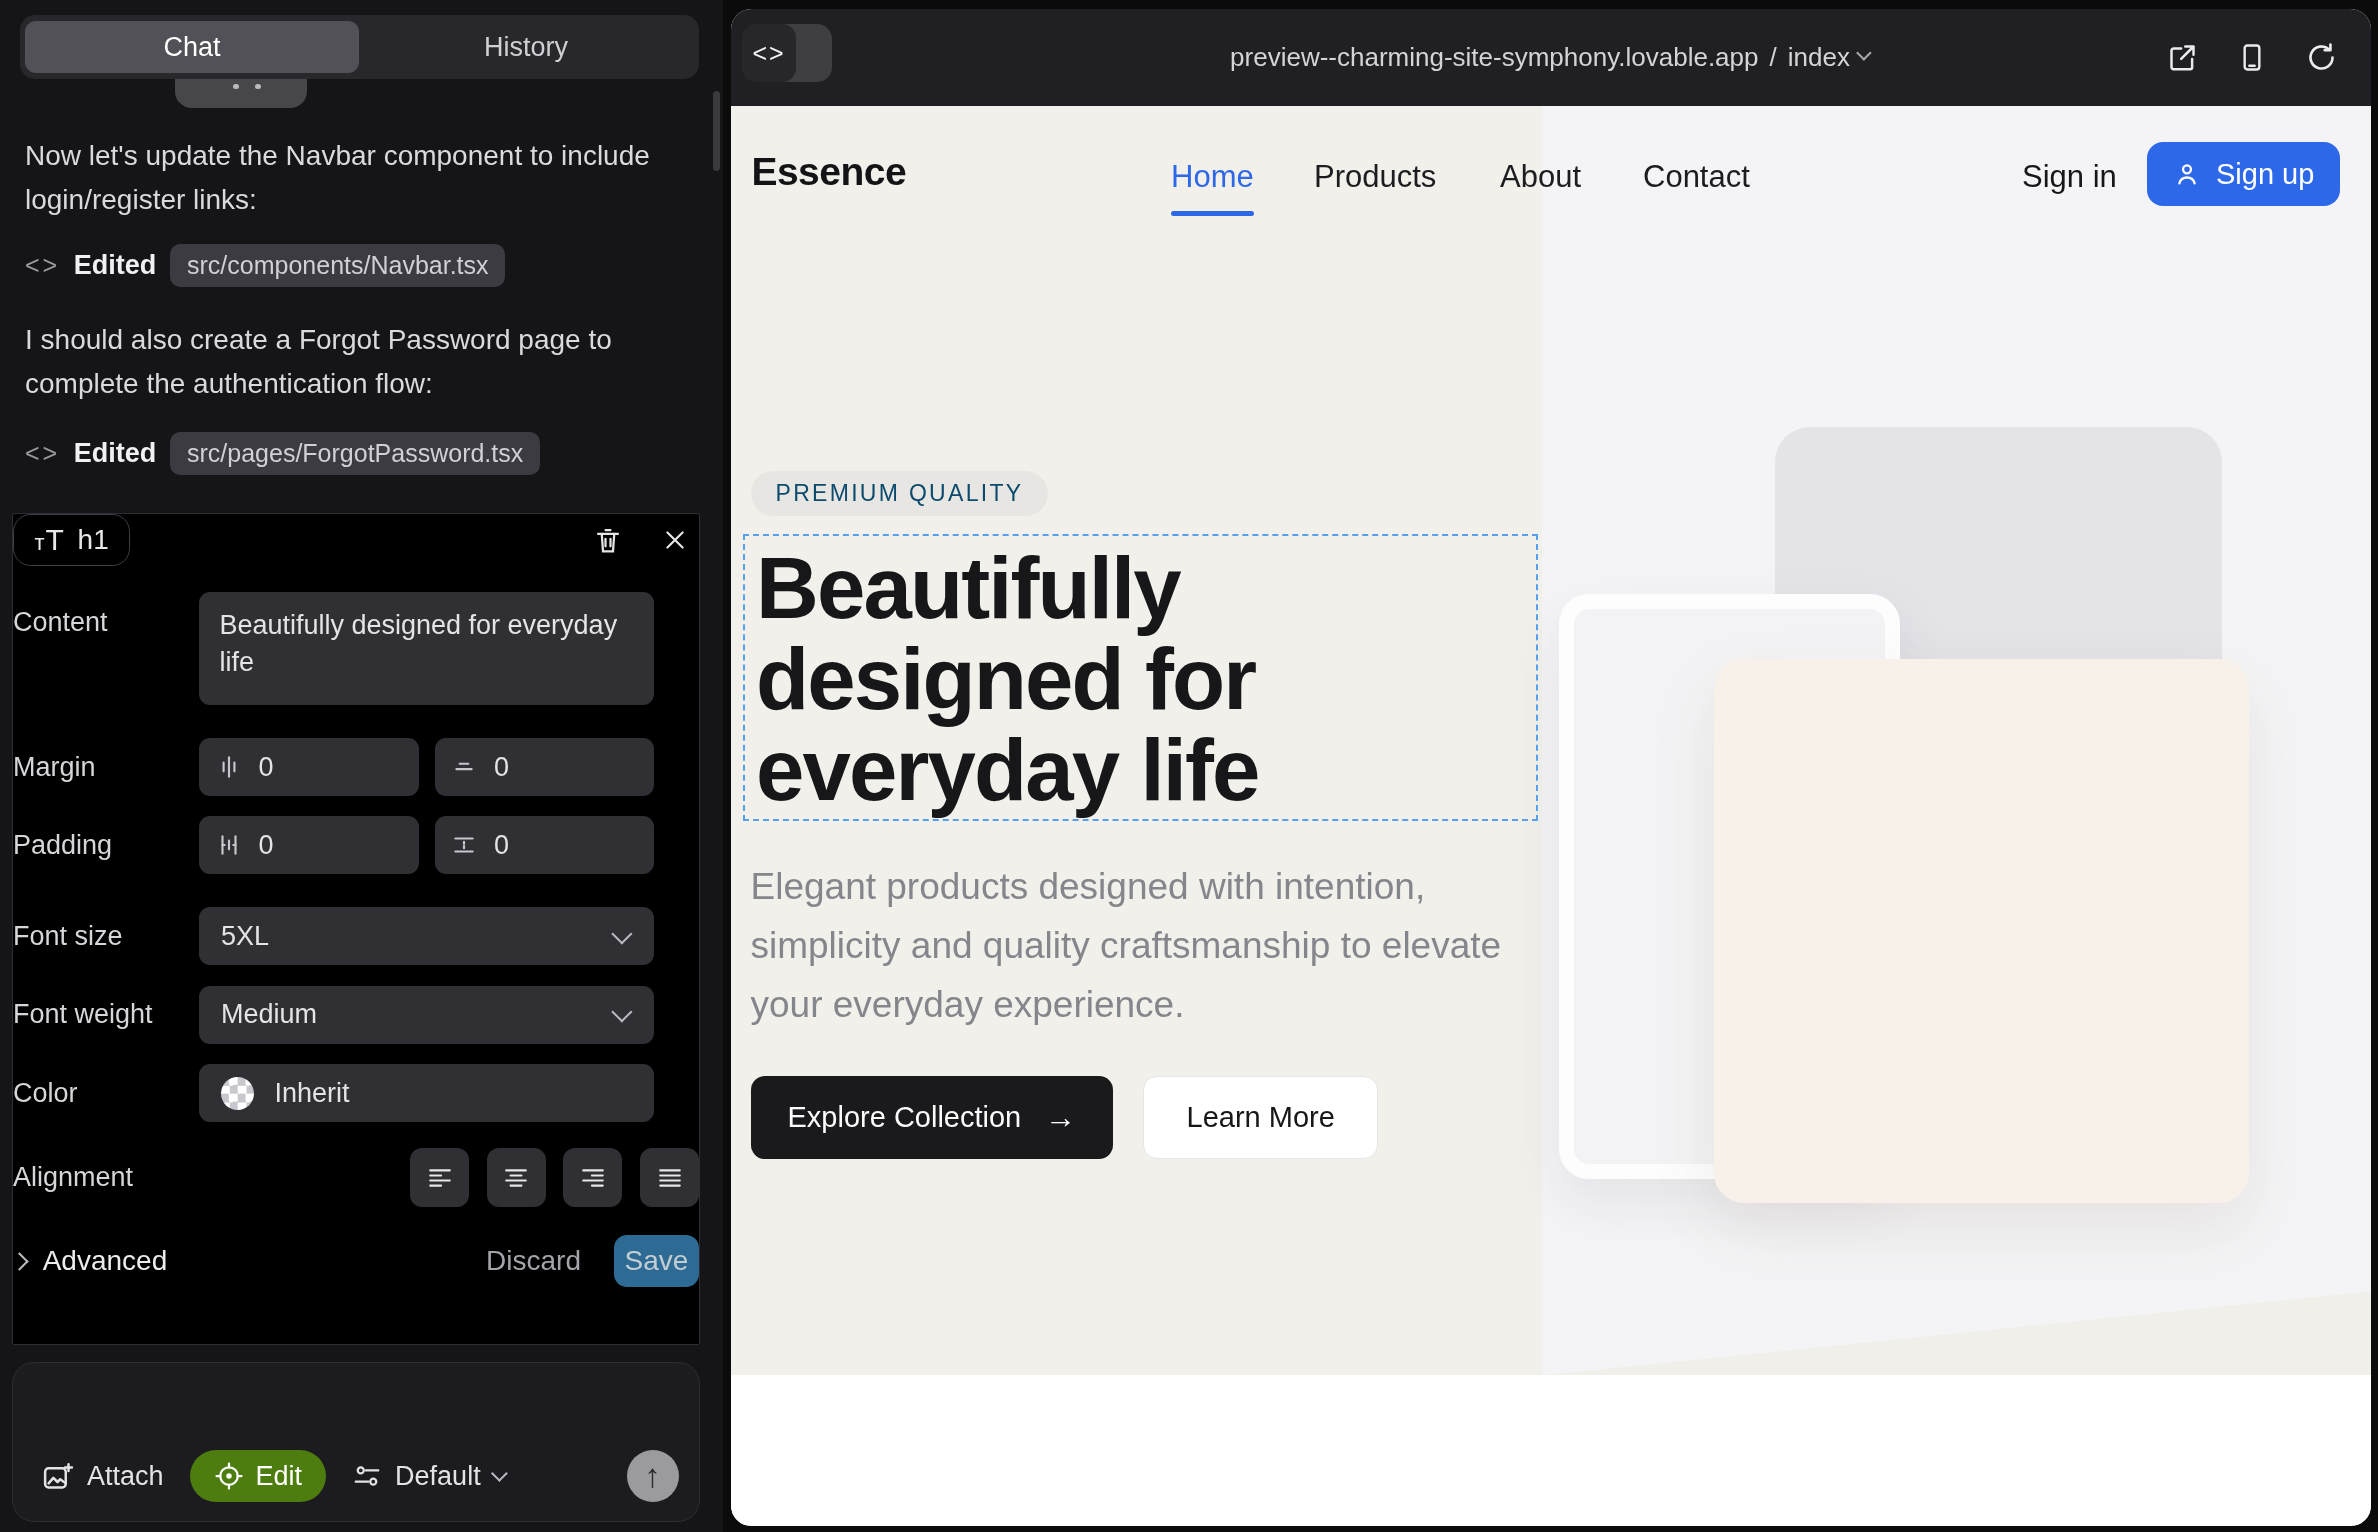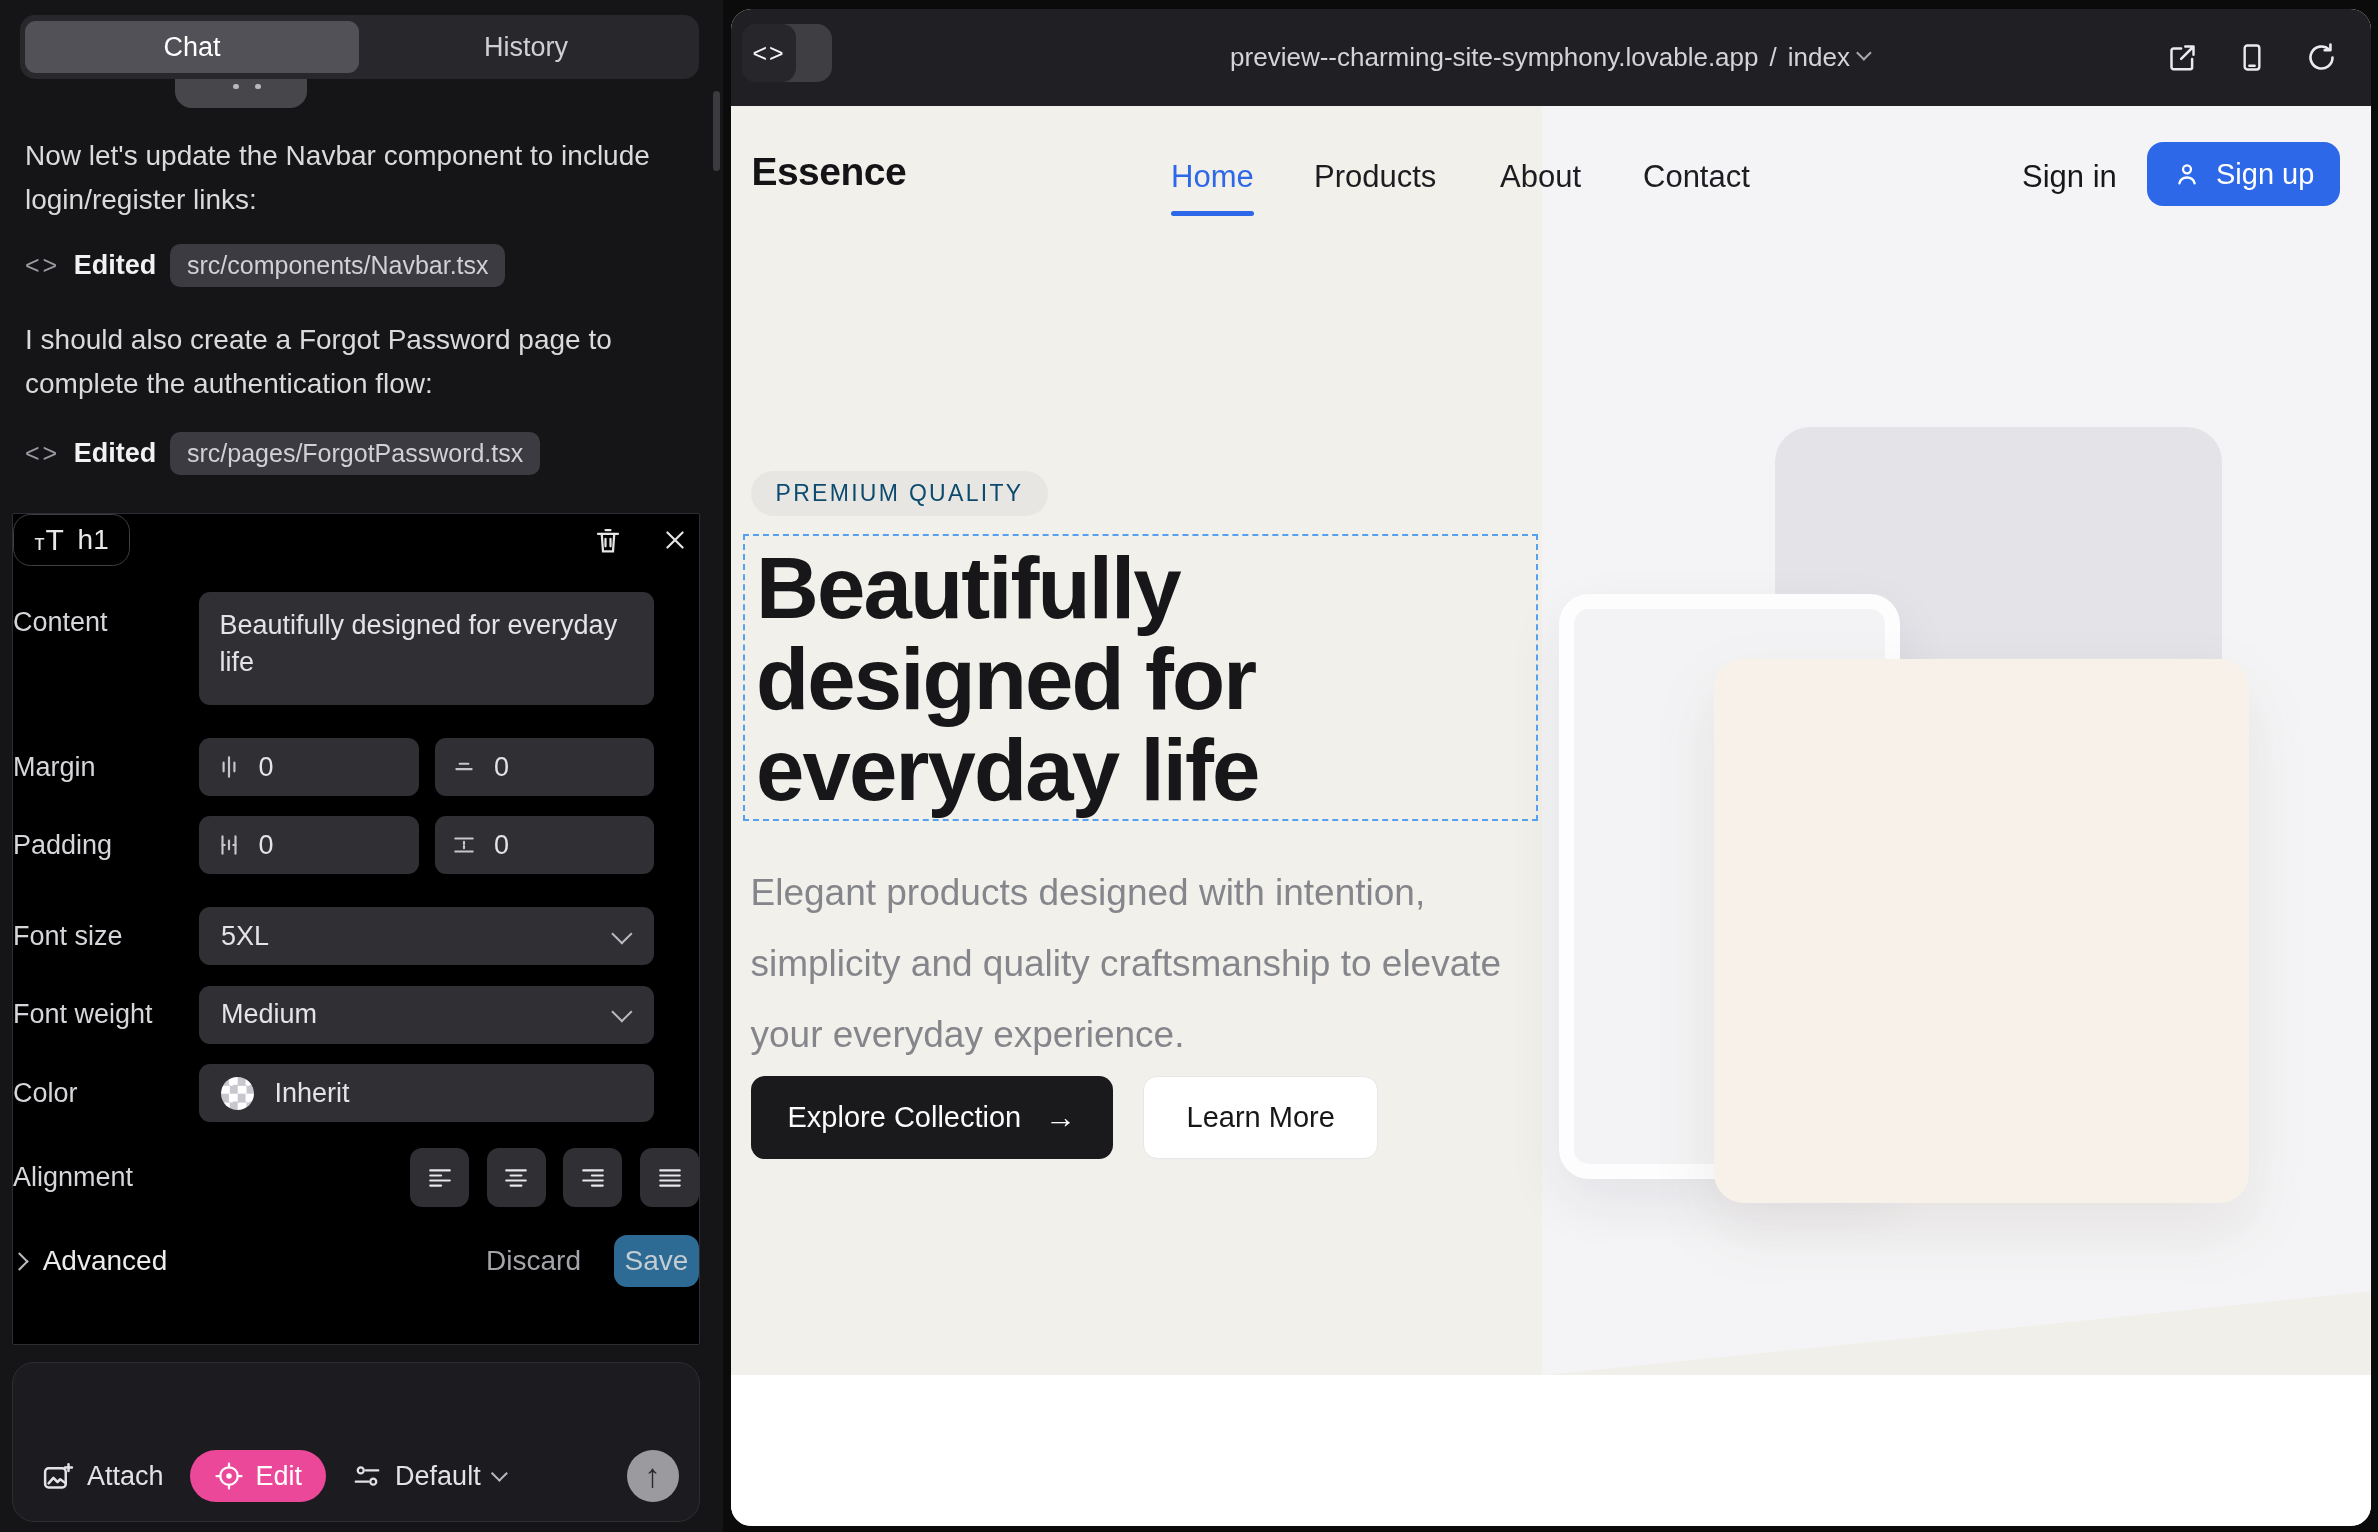--- a/index.html
+++ b/index.html
@@ -50,21 +50,21 @@
   #advanced .chev-r { width:13px; height:13px; border-right:2.8px solid #b9b9bf; border-top:2.8px solid #b9b9bf; transform:rotate(45deg); }
   #discard-btn { margin-left:auto; color:#a3a3aa; font-size:28px; cursor:pointer; }
   #save-btn { margin-left:33px; width:85px; height:52px; border-radius:13px; background:#2e6b94; color:#c3cdd4; font-size:28px; display:flex; align-items:center; justify-content:center; cursor:pointer; }
 
   
   #composer { position:absolute; left:12px; top:1362px; width:688px; height:160px; background:#1c1c20; border:1.9px solid #2d2d33; border-radius:22px; }
   #composer-input { position:absolute; left:28px; top:24px; right:28px; background:transparent; border:none; outline:none; font-size:28px; color:#e6e6e9; font-family:"Liberation Sans", sans-serif; }
   #composer-input::placeholder { color:#96969c; }
   #composer-toolbar { position:absolute; left:28px; right:20.4px; bottom:18.6px; display:flex; align-items:center; gap:26px; }
   .tool-item { display:flex; align-items:center; gap:13px; color:#e3e3e6; font-size:27px; cursor:pointer; }
-  #edit-pill { height:52px; padding:0 24px; border-radius:927px; background:#ec4899; color:#fff; display:flex; align-items:center; gap:12px; font-size:27px; cursor:pointer; }
+  #edit-pill { height:52px; padding:0 24px; border-radius:927px; background:#4d7c0f; color:#fff; display:flex; align-items:center; gap:12px; font-size:27px; cursor:pointer; }
   #default-tool .chev { width:12px; height:12px; border-width:2.3px; margin-left:1.9px; }
   #send-btn { margin-left:auto; width:52px; height:52px; border-radius:50%; background:#9a9a9f; color:#2a2a2e; display:flex; align-items:center; justify-content:center; font-size:33px; font-weight:bold; cursor:pointer; }
 
   
   #browser { position:absolute; left:731px; top:9.3px; width:1640px; height:1517px; border-radius:20.4px; background:#ffffff; overflow:hidden; }
   #chrome { position:relative; height:97px; background:#202024; display:flex; align-items:center; justify-content:center; }
   #code-toggle { position:absolute; left:11px; top:15px; width:90px; height:58px; background:#3e3e43; border-radius:15px; cursor:pointer; }
   #code-toggle .seg { position:absolute; left:0; top:0; width:54px; height:58px; background:#27272b; border-radius:14px; display:flex; align-items:center; justify-content:center; color:#f4f4f5; font-size:25px; letter-spacing:1.9px; }
   #url-wrap { display:flex; align-items:center; gap:11px; color:#d4d4d8; font-size:26px; }
   #url-wrap .chev { width:11px; height:11px; border-width:2.3px; border-color:#a8a8ad; margin-top:-5.6px; }
@@ -86,21 +86,21 @@
   #nav-products { left:583px; }
   #nav-about { left:769px; }
   #nav-contact { left:912px; }
   #nav-underline { position:absolute; left:440px; top:105px; width:83px; height:4.6px; background:#2d68e8; border-radius:2.8px; }
   #sign-in { position:absolute; left:1291px; top:53px; font-size:31px; color:#17171a; cursor:pointer; }
   #sign-up { position:absolute; left:1416px; top:36px; height:64px; padding:0 26px; border-radius:16px; background:#2d68e8; color:#fff; font-size:29px; display:flex; align-items:center; gap:15px; cursor:pointer; }
 
   #quality-badge { position:absolute; left:19.5px; top:365px; height:45px; padding:0 25px; border-radius:24px; background:#e8e6e3; color:#0c4a6e; font-size:23px; letter-spacing:2.3px; display:flex; align-items:center; }
   #sel-box { position:absolute; left:12px; top:428px; width:795px; height:287px; border:2.8px dashed #55a0ef; }
   #hero-heading { padding:5.6px 11px; font-size:87px; line-height:91px; font-weight:600; color:#17171a; letter-spacing:-1.9px; }
-  #hero-desc { position:absolute; left:19.5px; top:751px; width:751px; font-size:37px; line-height:71px; color:#85858c; }
+  #hero-desc { position:absolute; left:19.5px; top:751px; width:751px; font-size:37px; line-height:59px; color:#85858c; }
   #cta-row { position:absolute; left:19.5px; top:970px; display:flex; gap:30px; }
   #cta-primary { height:83px; padding:0 37px; border-radius:14px; background:#1a1a1d; color:#fbfbfc; font-size:29px; display:flex; align-items:center; gap:24px; cursor:pointer; }
   #cta-primary .arrow { font-size:31px; }
   #cta-secondary { height:83px; width:235px; border-radius:14px; background:#fff; border:1.9px solid #e6e6e8; color:#17171a; font-size:29px; display:flex; align-items:center; justify-content:center; cursor:pointer; }
 
   svg { display:block; }
 </style>
 </head>
 <body>
 

